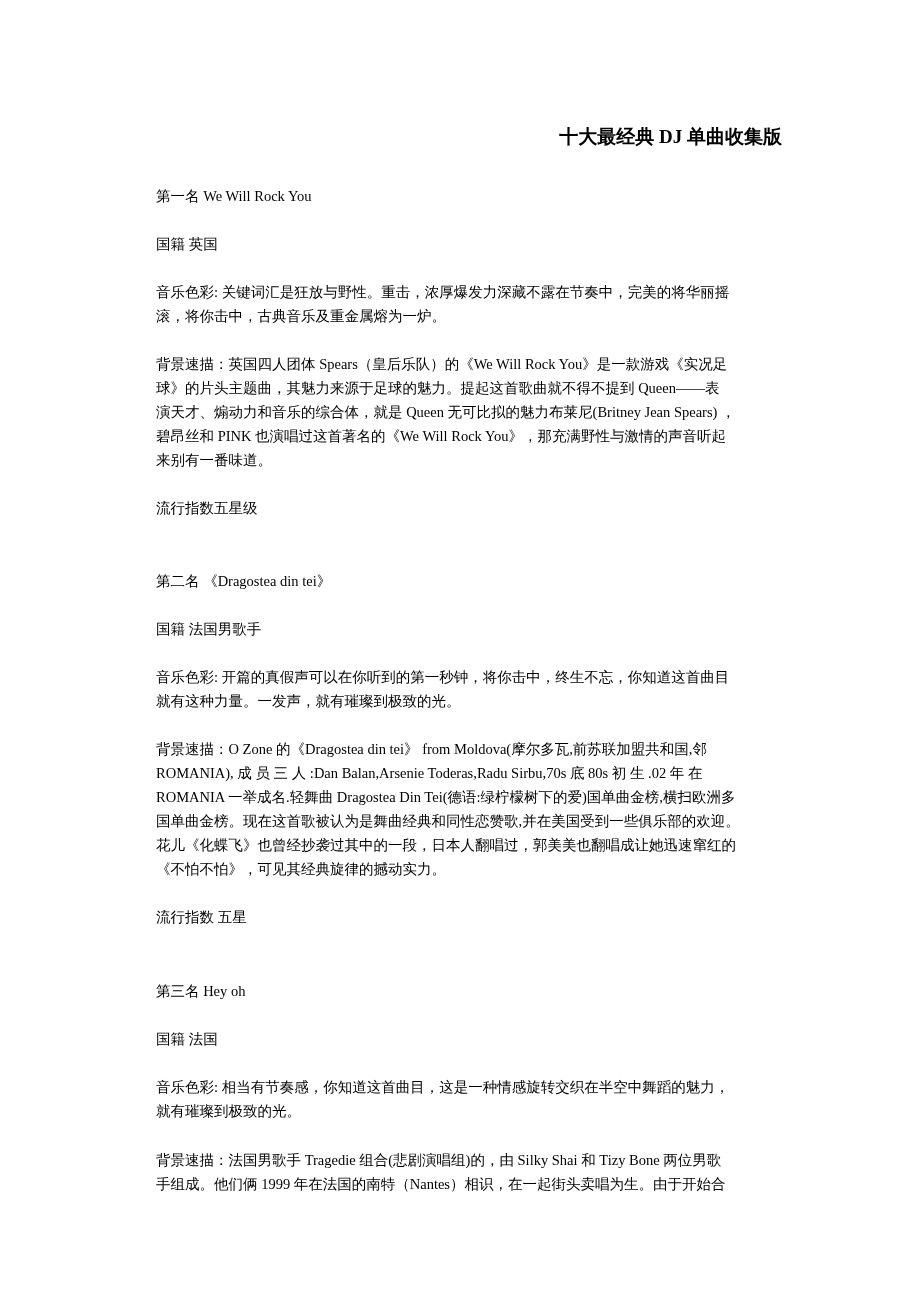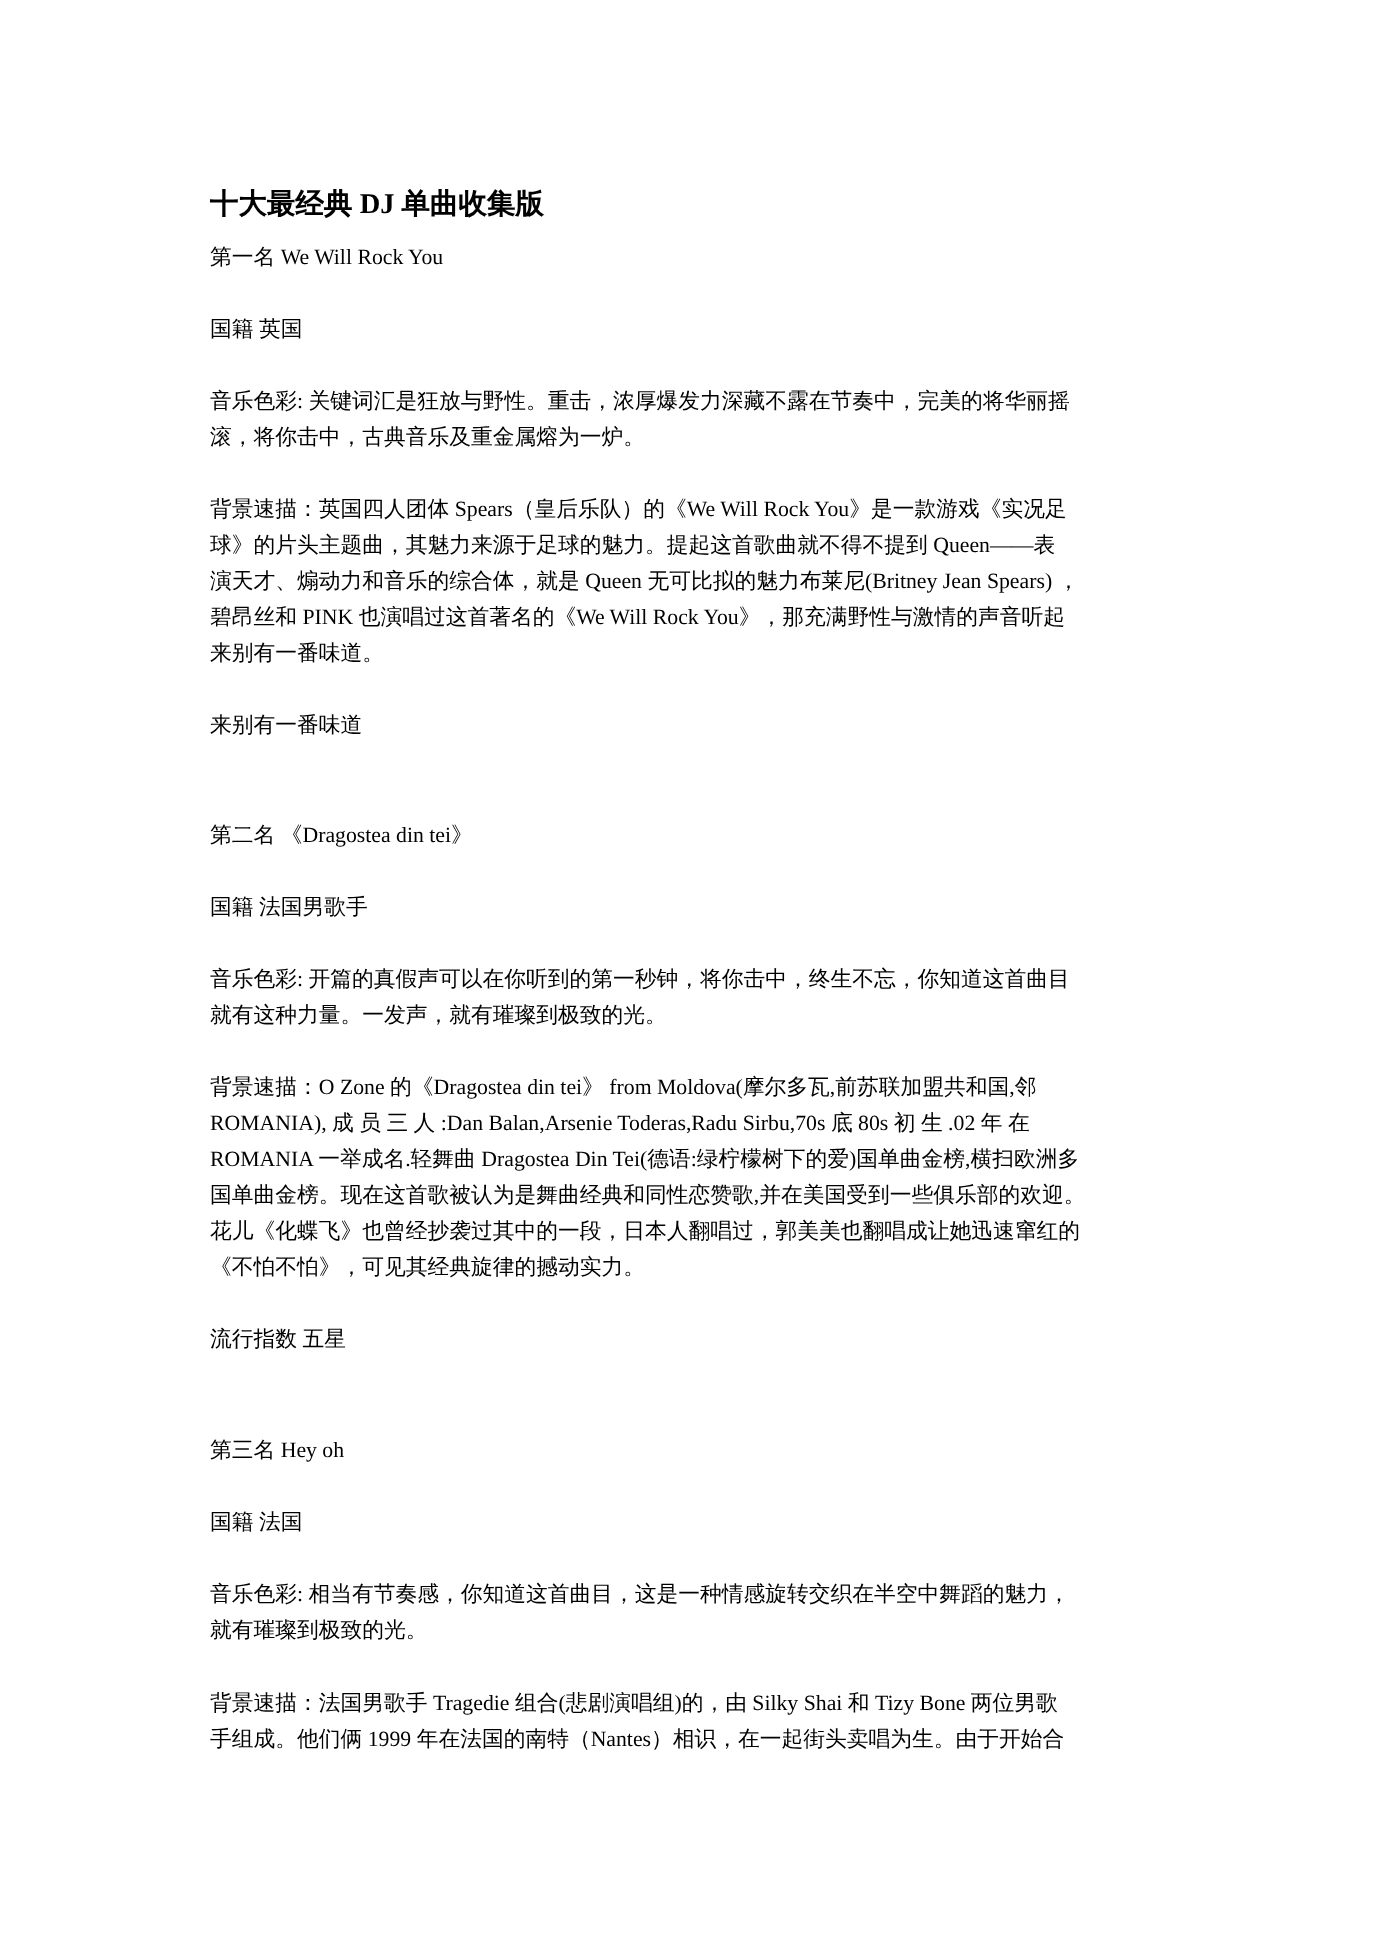--- a/index.html
+++ b/index.html
@@ -1,40 +1,40 @@
 <!DOCTYPE html>
 <html><head>
   <meta charset="utf-8">
   <style>
     html, body { margin: 0; padding: 0; background: #ffffff; }
     body { width: 920px; height: 1302px; position: relative; overflow: hidden;
            font-family: "DejaVu Serif", "Liberation Serif", serif; color: #000; }
     .page { position: absolute; left: 140px; top: 0; width: 642px; }
-    .title { position: absolute; left: 0; width: 642px; top: 124px; text-align: left;
+    .title { position: absolute; left: 0; width: 642px; top: 124px; text-align: right;
              font-size: 19px; font-weight: bold; line-height: 26px; font-family: "Liberation Serif", "DejaVu Serif", serif; }
-    .line { position: absolute; left: 0; font-size: 14.5px; line-height: 24px; white-space: nowrap;
-            font-family: "Liberation Serif", "DejaVu Serif", serif; }
+    .line { position: absolute; left: 16px; font-size: 14.5px; line-height: 24px; white-space: nowrap;
+            font-family: "Liberation Serif", "DejaVu Serif", serif; margin-top: 24px; }
   </style>
 </head>
 <body>
 
 <div class="page">
   <div class="title">十大最经典 DJ 单曲收集版</div>
 
   <div>
     <div class="line" style="top:160px">第一名  We Will Rock You</div>
     <div class="line" style="top:208px">国籍   英国</div>
     <div class="line" style="top:256px">音乐色彩: 关键词汇是狂放与野性。重击，浓厚爆发力深藏不露在节奏中，完美的将华丽摇</div>
     <div class="line" style="top:280px">滚，将你击中，古典音乐及重金属熔为一炉。</div>
     <div class="line" style="top:328px">背景速描：英国四人团体 Spears（皇后乐队）的《We Will Rock You》是一款游戏《实况足</div>
     <div class="line" style="top:352px">球》的片头主题曲，其魅力来源于足球的魅力。提起这首歌曲就不得不提到  Queen——表</div>
     <div class="line" style="top:376px">演天才、煽动力和音乐的综合体，就是  Queen  无可比拟的魅力布莱尼(Britney Jean Spears) ，</div>
     <div class="line" style="top:400px">碧昂丝和 PINK 也演唱过这首著名的《We Will Rock You》，那充满野性与激情的声音听起</div>
     <div class="line" style="top:424px">来别有一番味道。</div>
-    <div class="line" style="top:472px">来别有一番味道</div>
+    <div class="line" style="top:472px">流行指数五星级</div>
   </div>
 
   <div>
     <div class="line" style="top:545px">第二名   《Dragostea din tei》</div>
     <div class="line" style="top:593px">国籍   法国男歌手</div>
     <div class="line" style="top:641px">音乐色彩: 开篇的真假声可以在你听到的第一秒钟，将你击中，终生不忘，你知道这首曲目</div>
     <div class="line" style="top:665px">就有这种力量。一发声，就有璀璨到极致的光。</div>
     <div class="line" style="top:713px">背景速描：O Zone  的《Dragostea din tei》  from Moldova(摩尔多瓦,前苏联加盟共和国,邻</div>
     <div class="line" style="top:737px">ROMANIA), 成 员 三 人 :Dan  Balan,Arsenie  Toderas,Radu  Sirbu,70s  底  80s  初 生 .02  年 在</div>
     <div class="line" style="top:761px">ROMANIA 一举成名.轻舞曲 Dragostea Din Tei(德语:绿柠檬树下的爱)国单曲金榜,横扫欧洲多</div>

